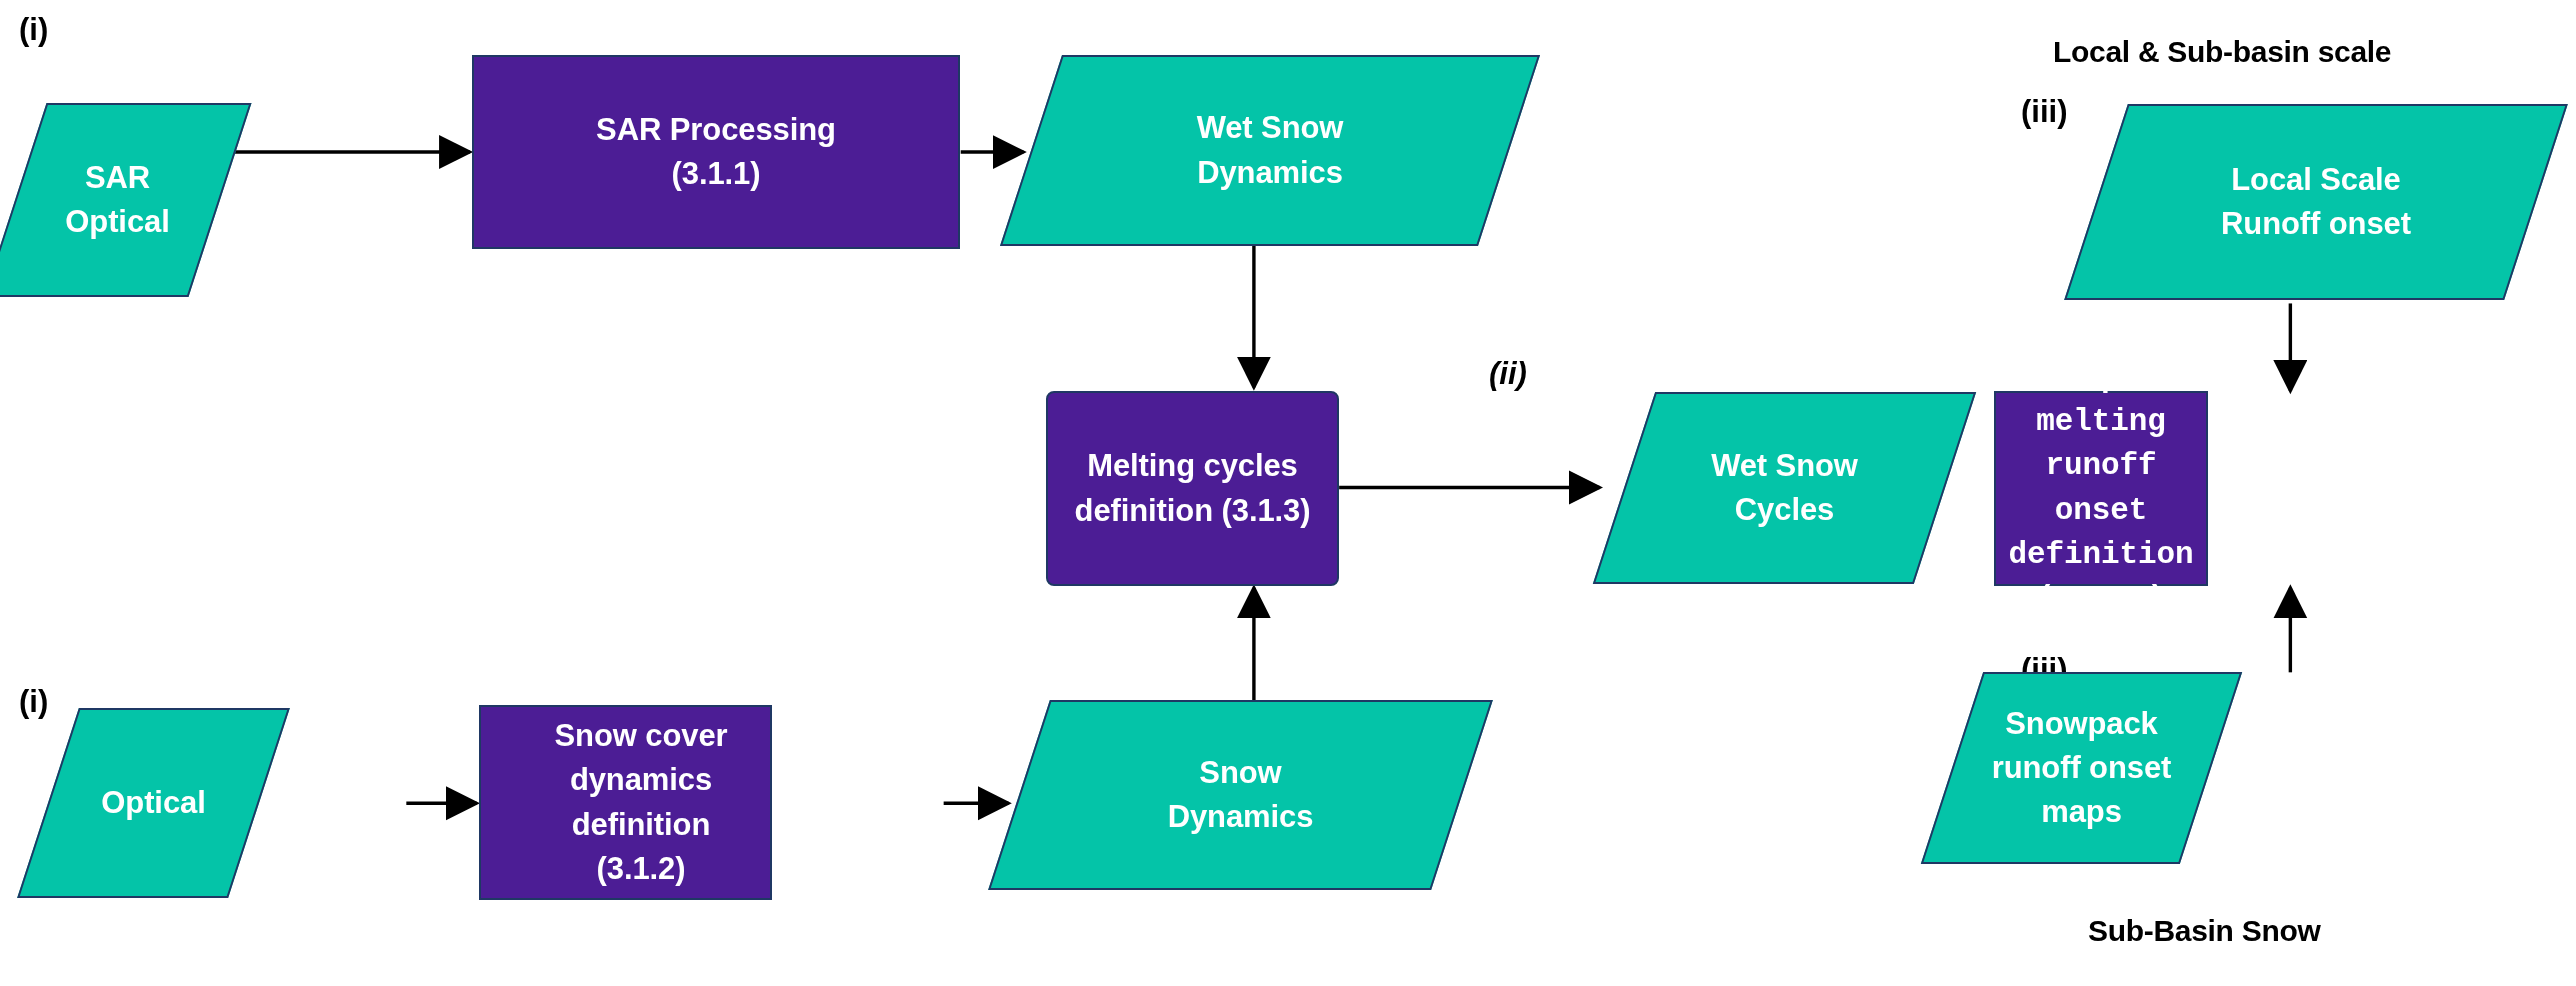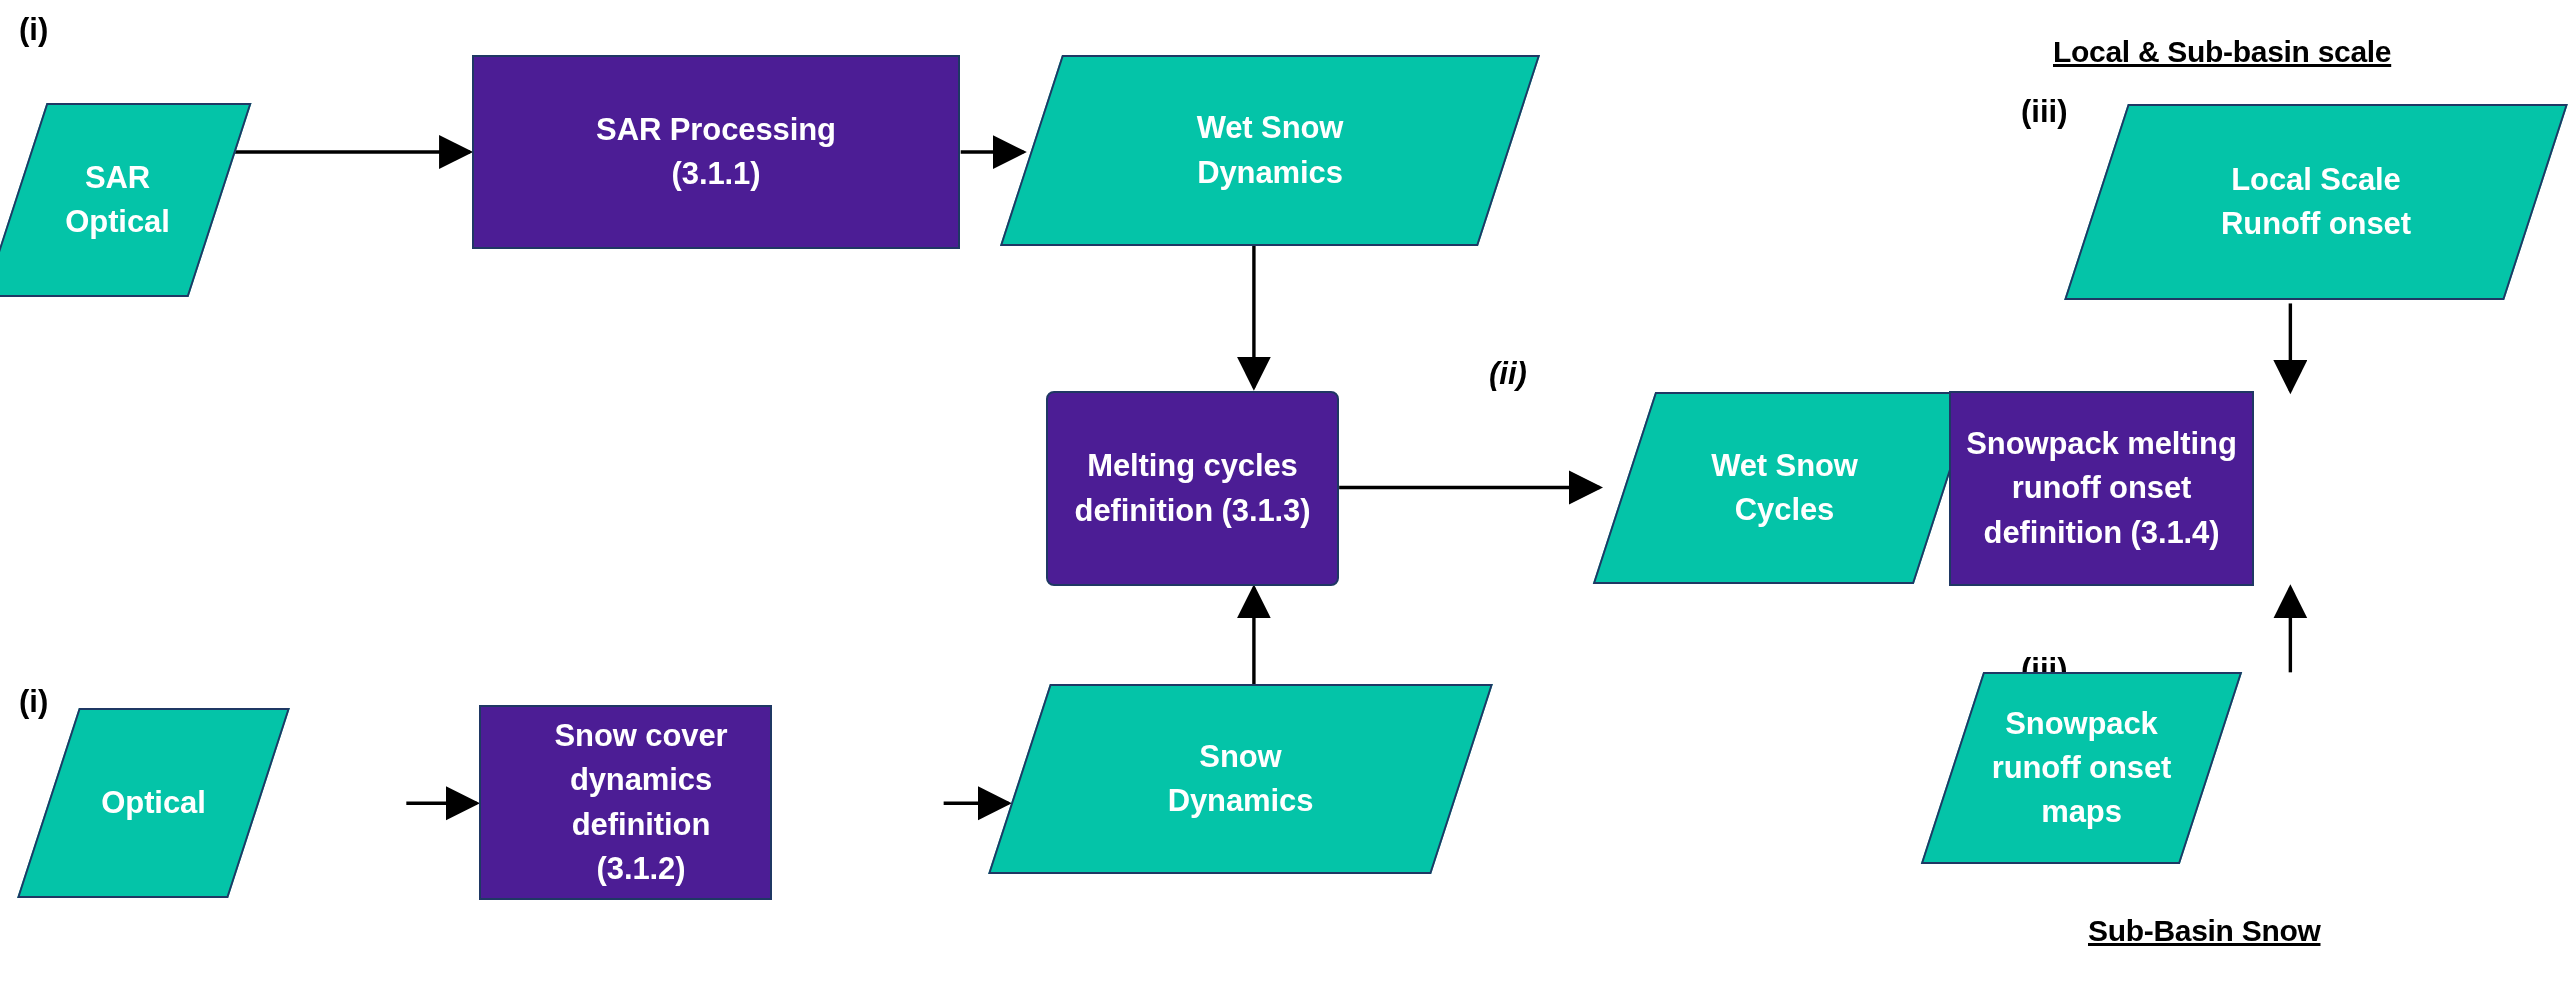--- a/index.html
+++ b/index.html
@@ -48,21 +48,20 @@
     z-index: 2;
     padding: 0 6.8px;
   }
   .caption {
     position: absolute;
     color: #000000;
     font-weight: bold;
     font-size: 30px;
     white-space: nowrap;
     letter-spacing: -0.3px;
-    text-decoration: underline;
   }
   .roman {
     position: absolute;
     color: #000000;
     font-weight: bold;
     font-size: 31px;
     white-space: nowrap;
   }
   #edges {
     position: absolute;
@@ -136,21 +135,21 @@
     <span class="txt">Melting cycles
 definition (3.1.3)</span>
   </div>
 
   <div class="node para" style="left:1624px; top:392px; width:321px; height:192px;">
     <span class="shape"></span>
     <span class="txt">Wet Snow
 Cycles</span>
   </div>
 
-  <div class="node" style="left:1949px; top:391px; width:305px; height:195px;">
+  <div class="node" style="left:1994px; top:391px; width:214px; height:195px;font-family:Liberation Mono, monospace;">
     <span class="txt">Snowpack melting
 runoff onset
 definition (3.1.4)</span>
   </div>
 
   <div class="node para" style="left:2096px; top:104px; width:440px; height:196px;">
     <span class="shape"></span>
     <span class="txt">Local Scale
 Runoff onset</span>
   </div>
@@ -166,20 +165,20 @@
     <span class="shape"></span>
     <span class="txt">Optical</span>
   </div>
 
   <div class="node" style="left:479px; top:705px; width:293px; height:195px;padding-left:31px;">
     <span class="txt">Snow cover
 dynamics definition
 (3.1.2)</span>
   </div>
 
-  <div class="node para" style="left:1019px; top:684px; width:443px; height:190px;text-align:center;">
+  <div class="node para" style="left:1019px; top:700px; width:443px; height:190px;text-align:center;">
     <span class="shape"></span>
     <span class="txt">Snow
 Dynamics</span>
   </div>
 
 </div>
 
 
 </body></html>

